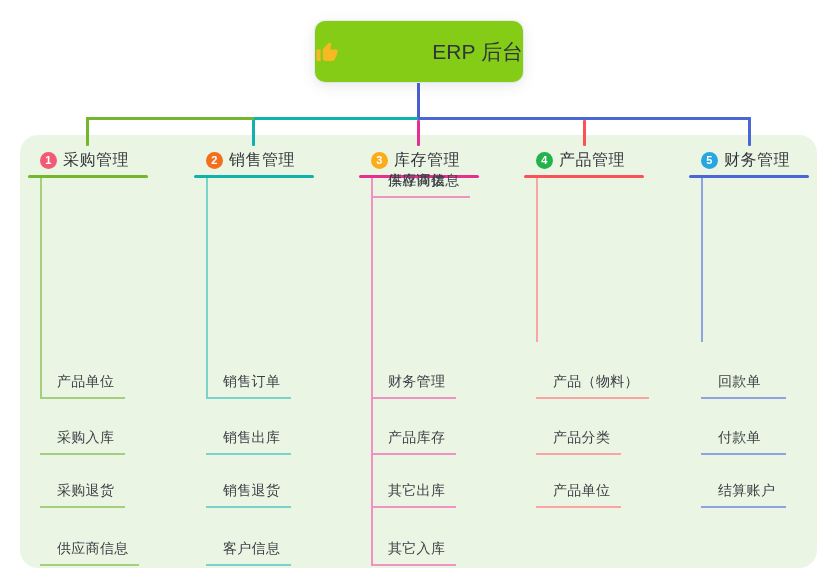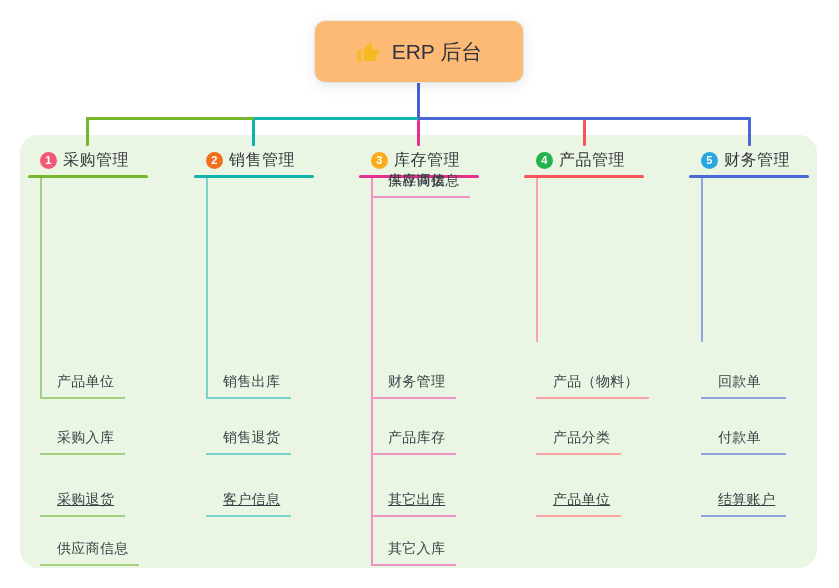--- a/index.html
+++ b/index.html
@@ -1,22 +1,22 @@
 <!DOCTYPE html>
 <html><head>
 <meta charset="utf-8">
 <style>
   html,body{margin:0;padding:0;background:#fff;}
   .stage{position:relative;width:839px;height:588px;background:#ffffff;overflow:hidden;
          font-family:"Liberation Sans","DejaVu Sans",sans-serif;}
   .panel{position:absolute;left:20px;top:135px;width:797px;height:433px;
          border-radius:18px;}
-  .rootnode{position:absolute;left:315px;top:21px;width:208px;height:61px;background:#fdba74;
+  .rootnode{position:absolute;left:315px;top:21px;width:208px;height:61px;background:#84cc16;
             border-radius:10px;box-shadow:0 3px 14px rgba(90,100,120,.16),0 0 0 1px #f2f2f2;
-            display:flex;align-items:center;justify-content:center;gap:11px;
+            display:flex;align-items:center;justify-content:space-between;gap:11px;
             font-size:21px;font-weight:500;color:#2f3440;z-index:3;}
   .rootnode svg{display:block;}
   .line{position:absolute;border-radius:1px;}
   .root-vert{left:417px;top:80px;width:3px;height:40px;}
   .bus{top:117px;height:3px;}
   .bus-g{left:86px;width:168px;}
   .bus-t{left:254px;width:164px;}
   .bus-b{left:418px;width:333px;}
   .drop{width:3px;top:117px;height:29px;}
   .d1{left:86px;}
@@ -36,21 +36,21 @@
               border-radius:2px;}
   .kidline{position:absolute;left:12px;top:30px;width:2px;background:var(--light,#ccc);}
   .kid{position:absolute;left:12px;min-width:85px;width:max-content;box-sizing:border-box;
        padding:0 10px 6px 17px;border-bottom:2px solid var(--light,#ccc);
        font-size:14px;color:#3a3e45;white-space:nowrap;letter-spacing:.3px;}
   .kid:nth-of-type(1){top:59px;}
   .kid:nth-of-type(2){top:114px;}
   .kid:nth-of-type(3){top:170px;}
   .kid:nth-of-type(4){top:225px;}
   .kid:nth-of-type(5){top:281px;}
-  .kid:nth-of-type(6){top:343px;text-decoration:underline;}
+  .kid:nth-of-type(6){top:334px;}
   .kid:nth-of-type(7){top:392px;}
 </style>
 </head>
 <body>
 
 <div class="stage">
 
   <div class="panel" style="background: rgb(234, 246, 227);"></div>
 
   <div class="line root-vert" style="background: rgb(74, 94, 210);"></div>
@@ -86,20 +86,21 @@
     <div class="kid">供应商信息</div>
   </div>
 
   <div class="branch b2" style="--badge: #f2701d; --main: #10b2ac; --light: #7ad2cb;">
     <div class="blabel">
       <span class="badge">2</span>
       <span>销售管理</span>
     </div>
     <div class="bunderline"></div>
     <div class="kidline" style="height: 219.5px;"></div>
+    <div class="kid">销售订单</div>
     <div class="kid">销售出库</div>
     <div class="kid">销售退货</div>
     <div class="kid">客户信息</div>
   </div>
 
   <div class="branch b3" style="--badge: #fbac18; --main: #e6308f; --light: #ef93c3;">
     <div class="blabel">
       <span class="badge">3</span>
       <span>库存管理</span>
     </div>

